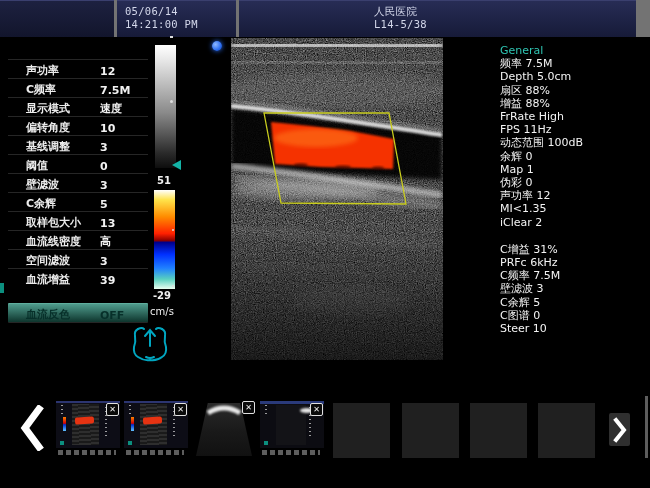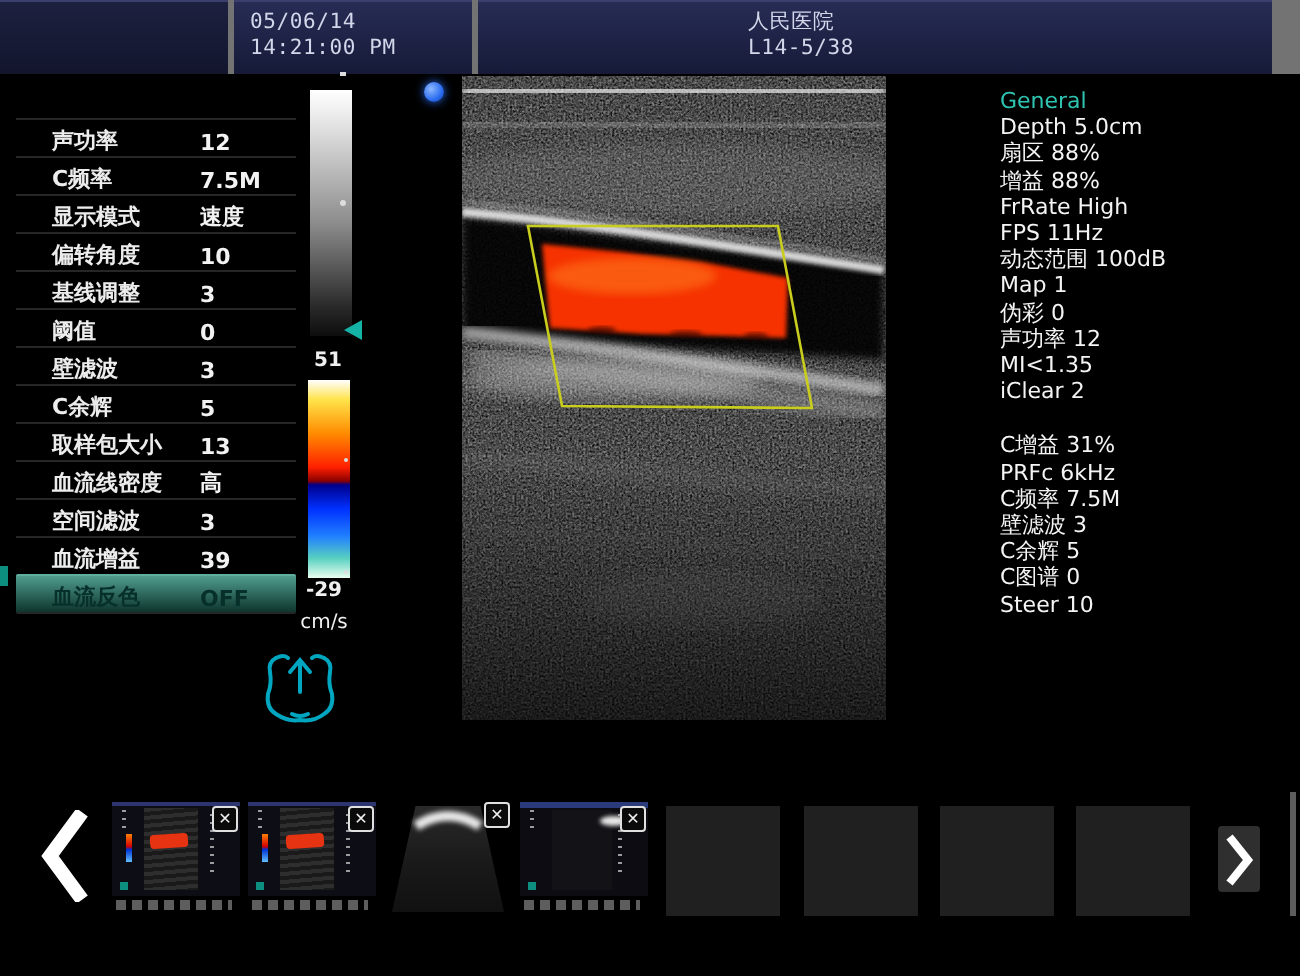--- a/index.html
+++ b/index.html
@@ -14,21 +14,21 @@
   .tb-b{left:117px;width:119px;}
   .tb-c{left:239px;width:128px;}
   .tb-d{left:356px;width:280px;padding-left:10px;}
   .tb-text{padding:4px 0 0 8px;font-family:"DejaVu Sans Mono",monospace;font-size:10.5px;
            line-height:13px;color:#d3d7ea;letter-spacing:.3px;}
 
   
   .left-panel{position:absolute;left:8px;top:59px;width:140px;}
   .p-row{height:18px;display:flex;align-items:flex-end;border-top:1px solid #262626;
          font-size:11px;font-weight:bold;white-space:nowrap;}
-  .p-row:last-child{border-bottom:1px solid #262626;}
+  .p-row:last-child{border-bottom:1px solid #262626;margin-top:16px;}
   .p-label{margin-left:18px;width:74px;color:#ececec;}
   .p-value{color:#f2f2f2;}
   .p-row.active{background:linear-gradient(#4f9c8d,#0e352d);border-top:1px solid #5fae9e;
                 border-radius:1px;}
   .p-row.active .p-label,.p-row.active .p-value{color:#07302a;}
 
   
   .gray-bar{position:absolute;left:155px;top:45px;width:21px;height:123px;
             background:linear-gradient(#ffffff,#e8e8e8 12%,#8a8a8a 55%,#2a2a2a 88%,#0d0d0d);}
   .color-bar{position:absolute;left:154px;top:190px;width:21px;height:99px;
@@ -258,33 +258,35 @@
     <path d="M10,226 C80,232 160,238 212,240" stroke="#888" stroke-width="3" fill="none" filter="url(#b4)" opacity="0.22"></path>
     <ellipse cx="120" cy="262" rx="60" ry="14" fill="#999" opacity="0.15" filter="url(#b4)"></ellipse>
     <rect y="190" width="212" height="132" fill="url(#fd)"></rect>
     <polygon points="33,75 158,75 175,166 50,165" fill="none" stroke="#c9cd1e" stroke-width="1.3"></polygon>
   </svg>
 
   <div class="right-panel">
     <div class="rp-title">General</div>
     <div>
 
+        <div class="rp-row">频率 7.5M</div>
 
         <div class="rp-row">Depth 5.0cm</div>
 
         <div class="rp-row">扇区 88%</div>
 
         <div class="rp-row">增益 88%</div>
 
         <div class="rp-row">FrRate High</div>
 
         <div class="rp-row">FPS 11Hz</div>
 
         <div class="rp-row">动态范围 100dB</div>
 
+        <div class="rp-row">余辉 0</div>
 
         <div class="rp-row">Map 1</div>
 
         <div class="rp-row">伪彩 0</div>
 
         <div class="rp-row">声功率 12</div>
 
         <div class="rp-row">MI&lt;1.35</div>
 
         <div class="rp-row">iClear 2</div>

